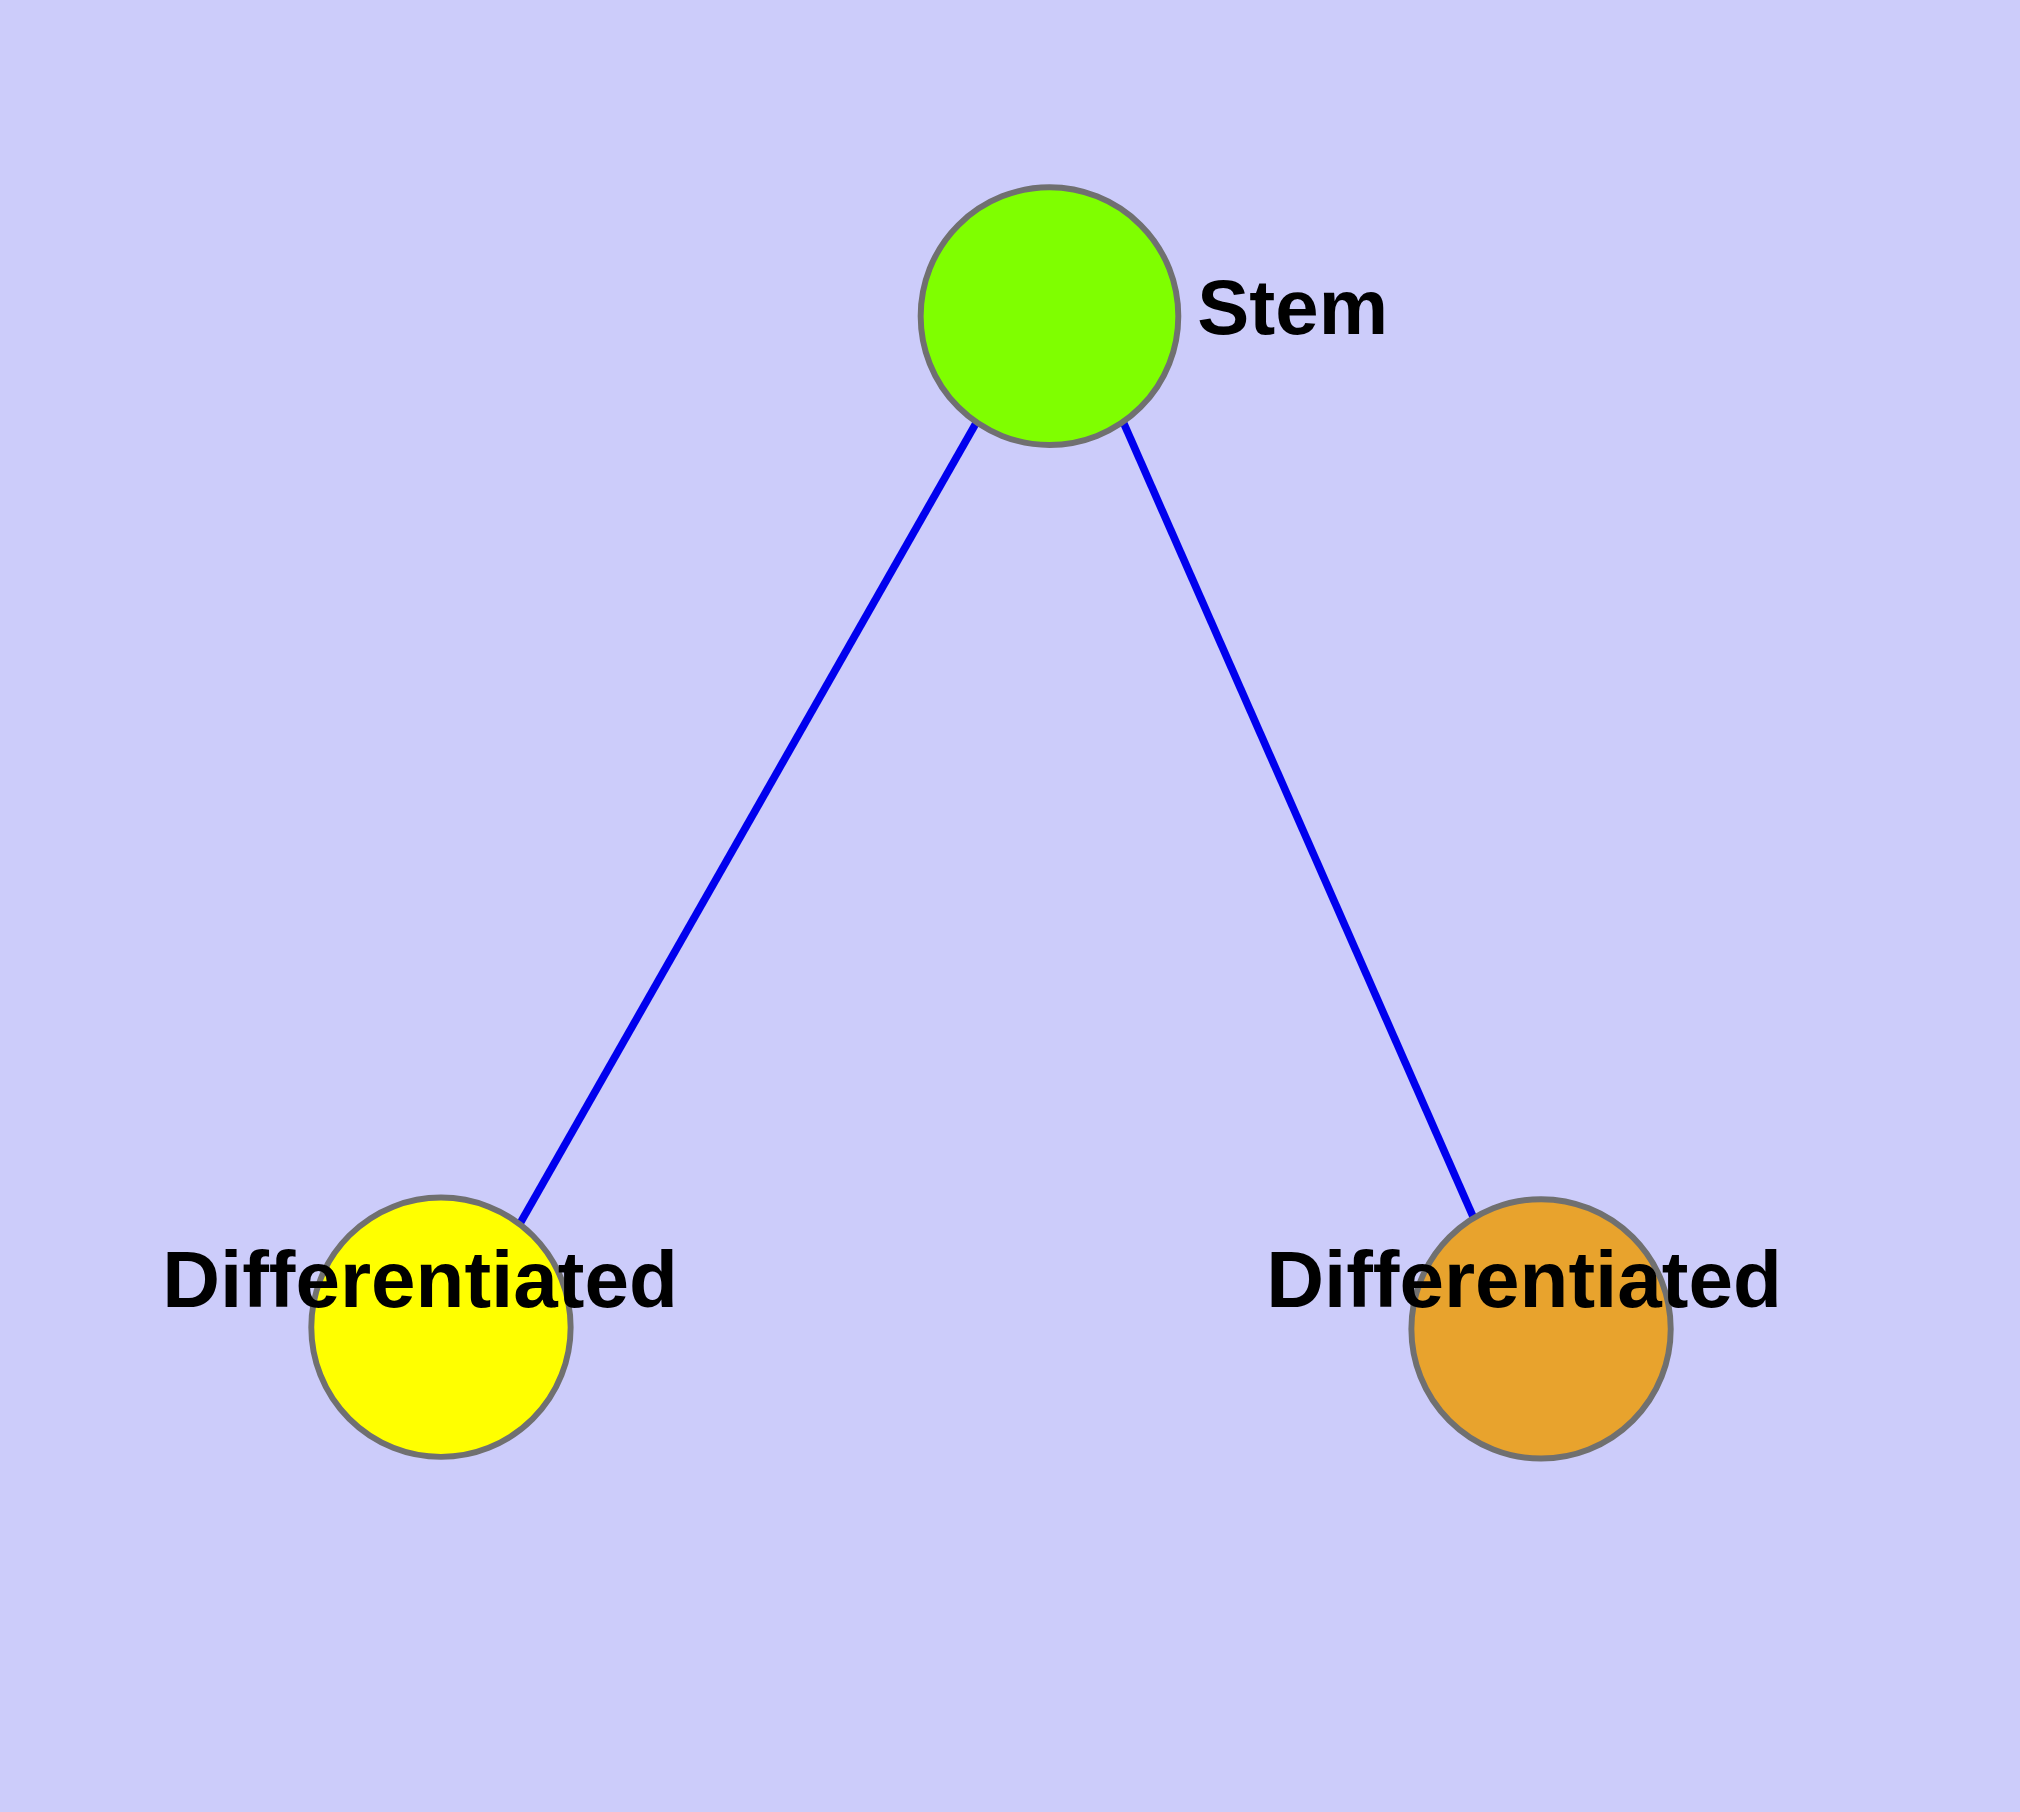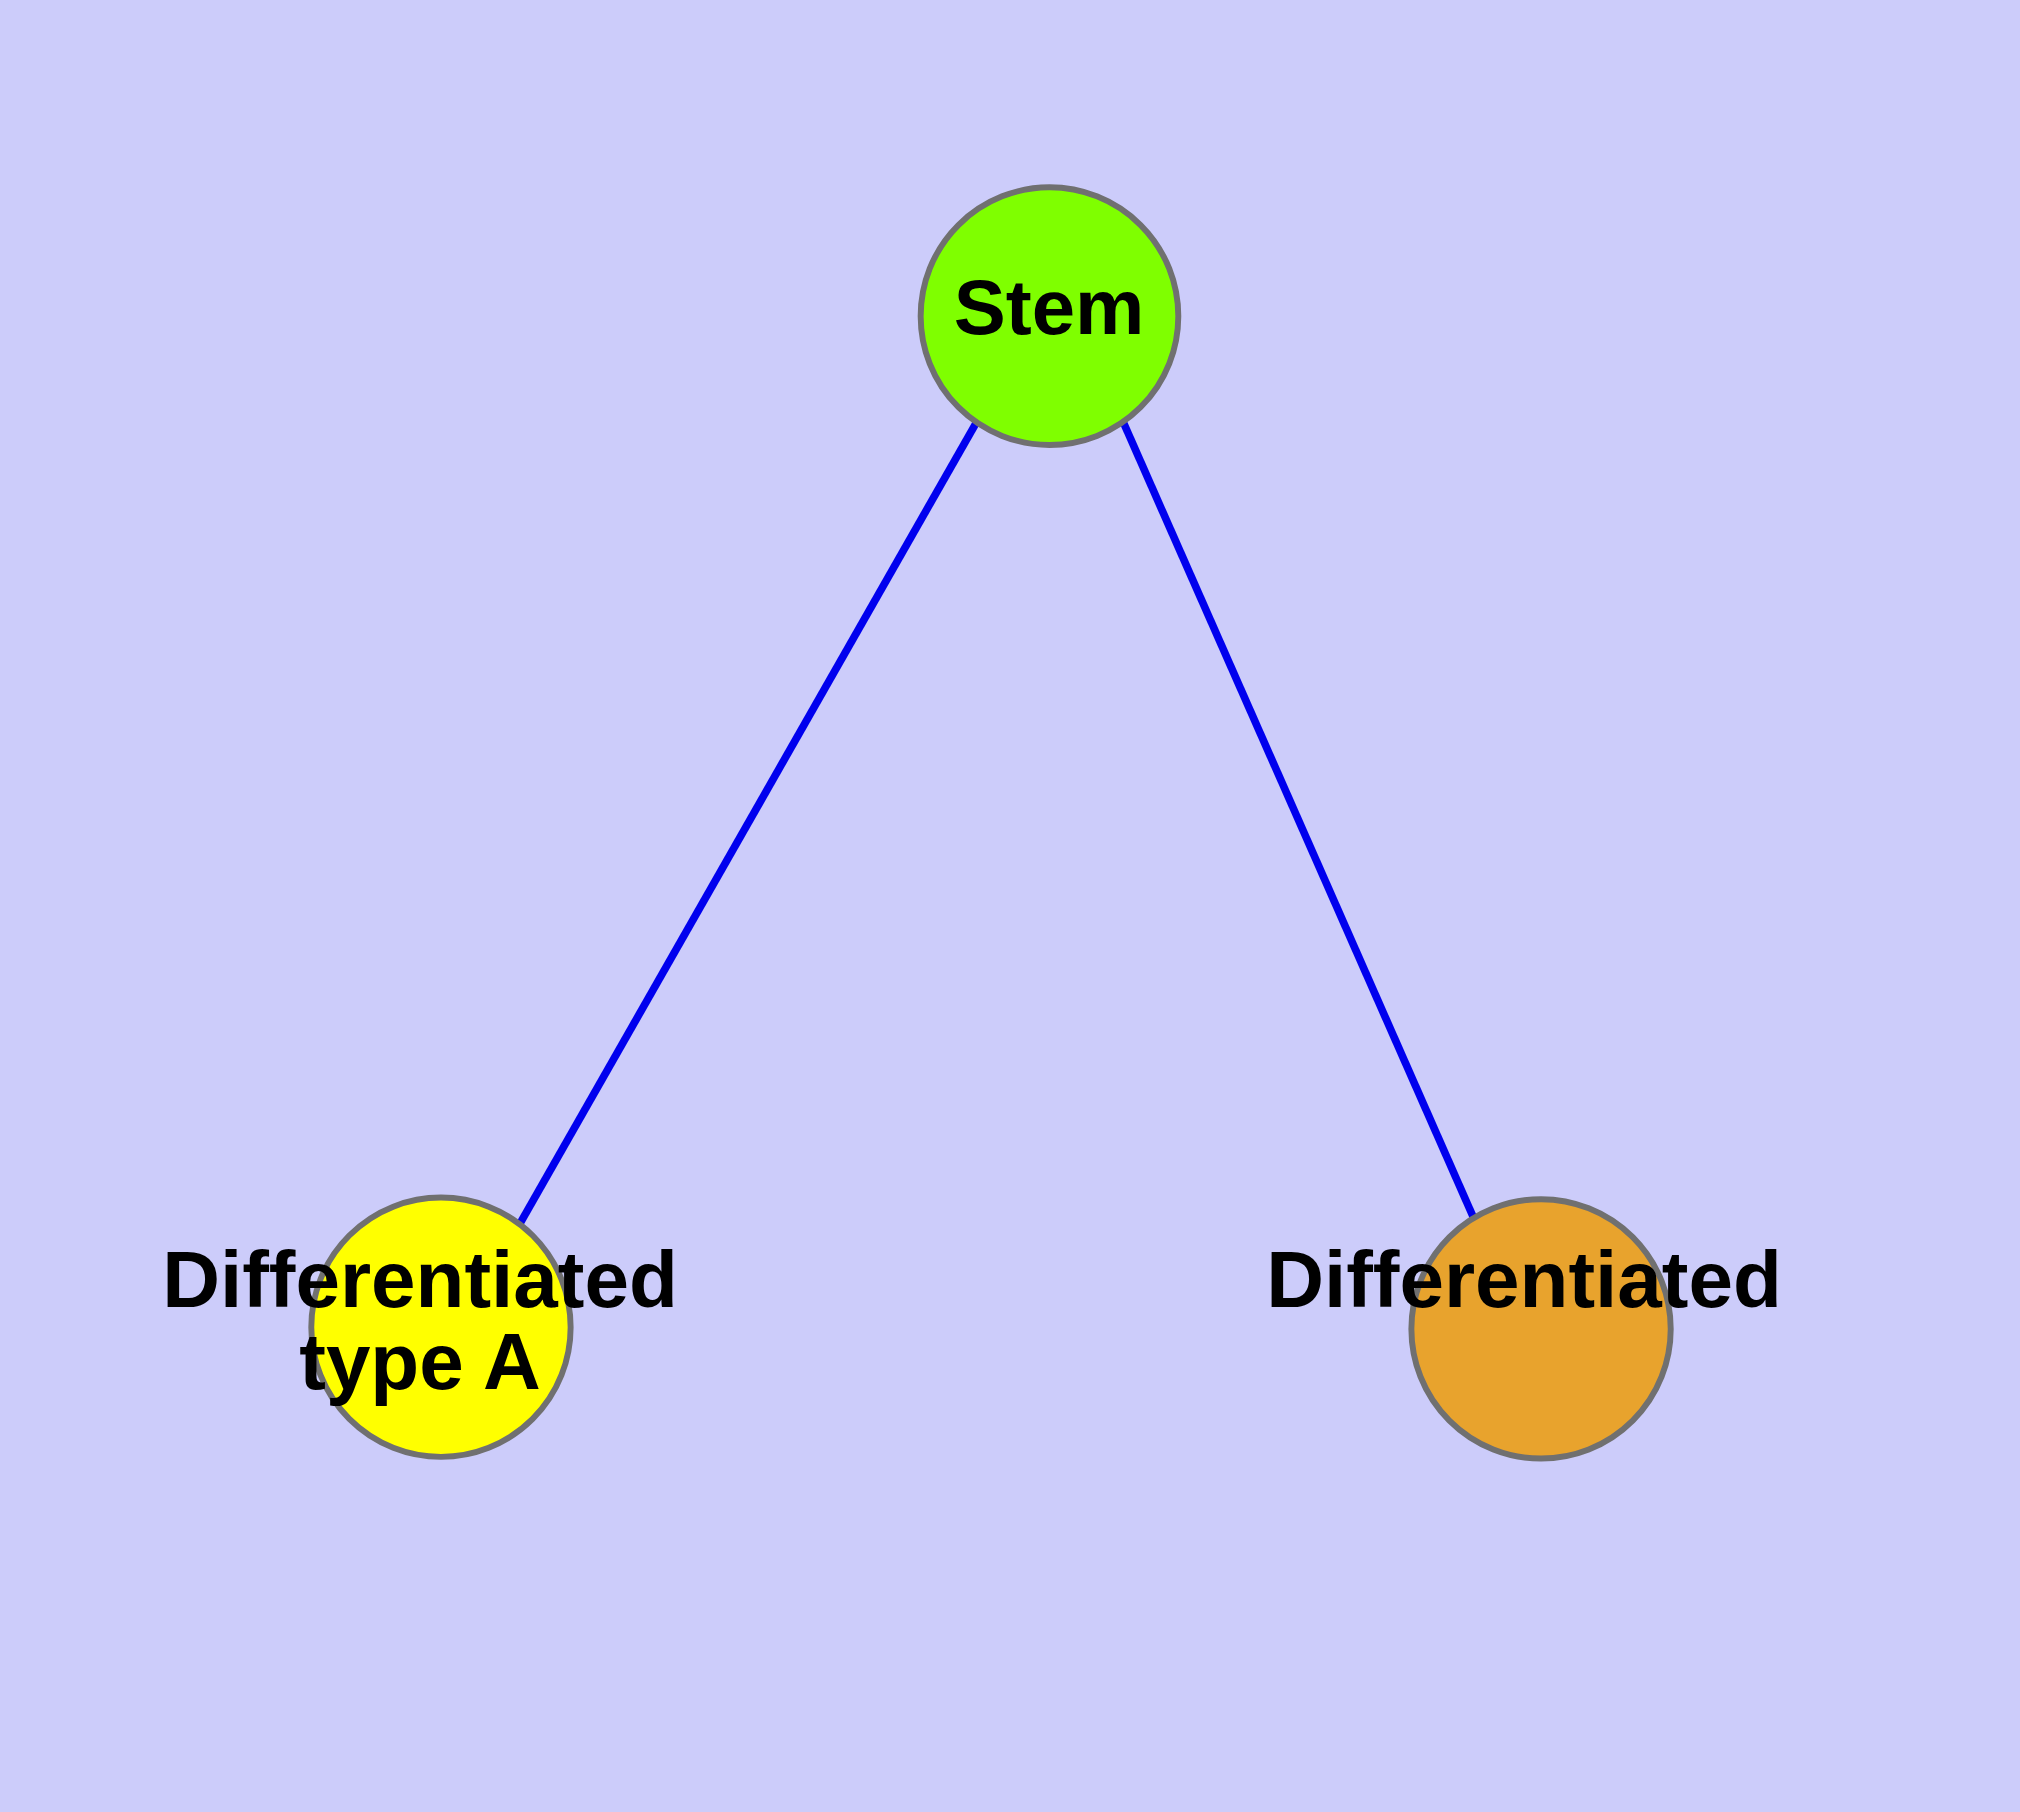--- a/index.html
+++ b/index.html
@@ -65,27 +65,26 @@
       <line id="edge-b" stroke-linecap="butt" x1="1325" y1="498" x2="1742" y2="1445" stroke="#0000ee" stroke-width="9"></line>
     </g>
 
     <g>
       <circle id="circle-stem" cx="1238" cy="373" r="152" fill="#7fff00" stroke="#707070" stroke-width="7"></circle>
       <circle id="circle-diff-a" cx="520" cy="1566" r="153" fill="#ffff00" stroke="#707070" stroke-width="7"></circle>
       <circle id="circle-diff-b" cx="1818" cy="1568" r="153" fill="#e8a32d" stroke="#707070" stroke-width="7"></circle>
     </g>
   </svg>
 
-  <div class="node-label" id="label-stem" style="color: rgb(0, 0, 0);">
+  <div class="node-label" id="label-stem" style="color: rgb(0, 0, 0); text-align: right;">
     <div>Stem</div>
   </div>
 
   <div class="node-label" id="label-diff-a" style="color: rgb(0, 0, 0);">
     <div>Differentiated</div>
-    <div>type A</div>
   </div>
 
   <div class="node-label" id="label-diff-b" style="color: rgb(0, 0, 0);">
     <div>Differentiated</div>
   </div>
 
 </div>
 
 
 </body></html>

